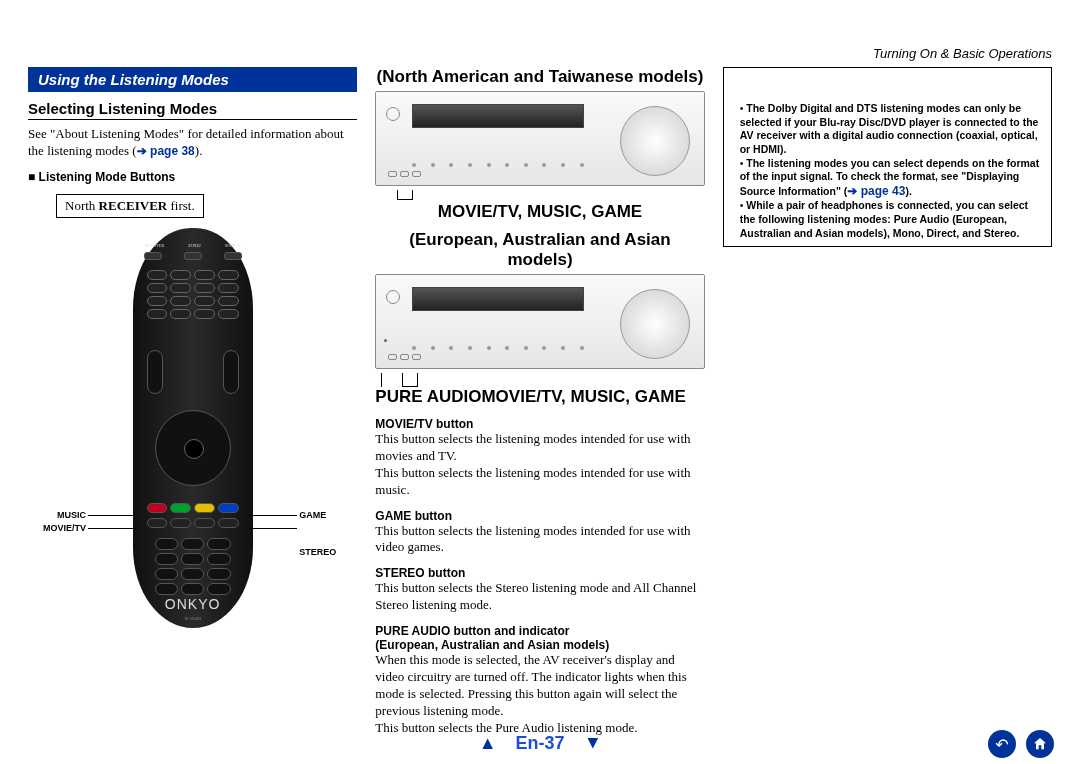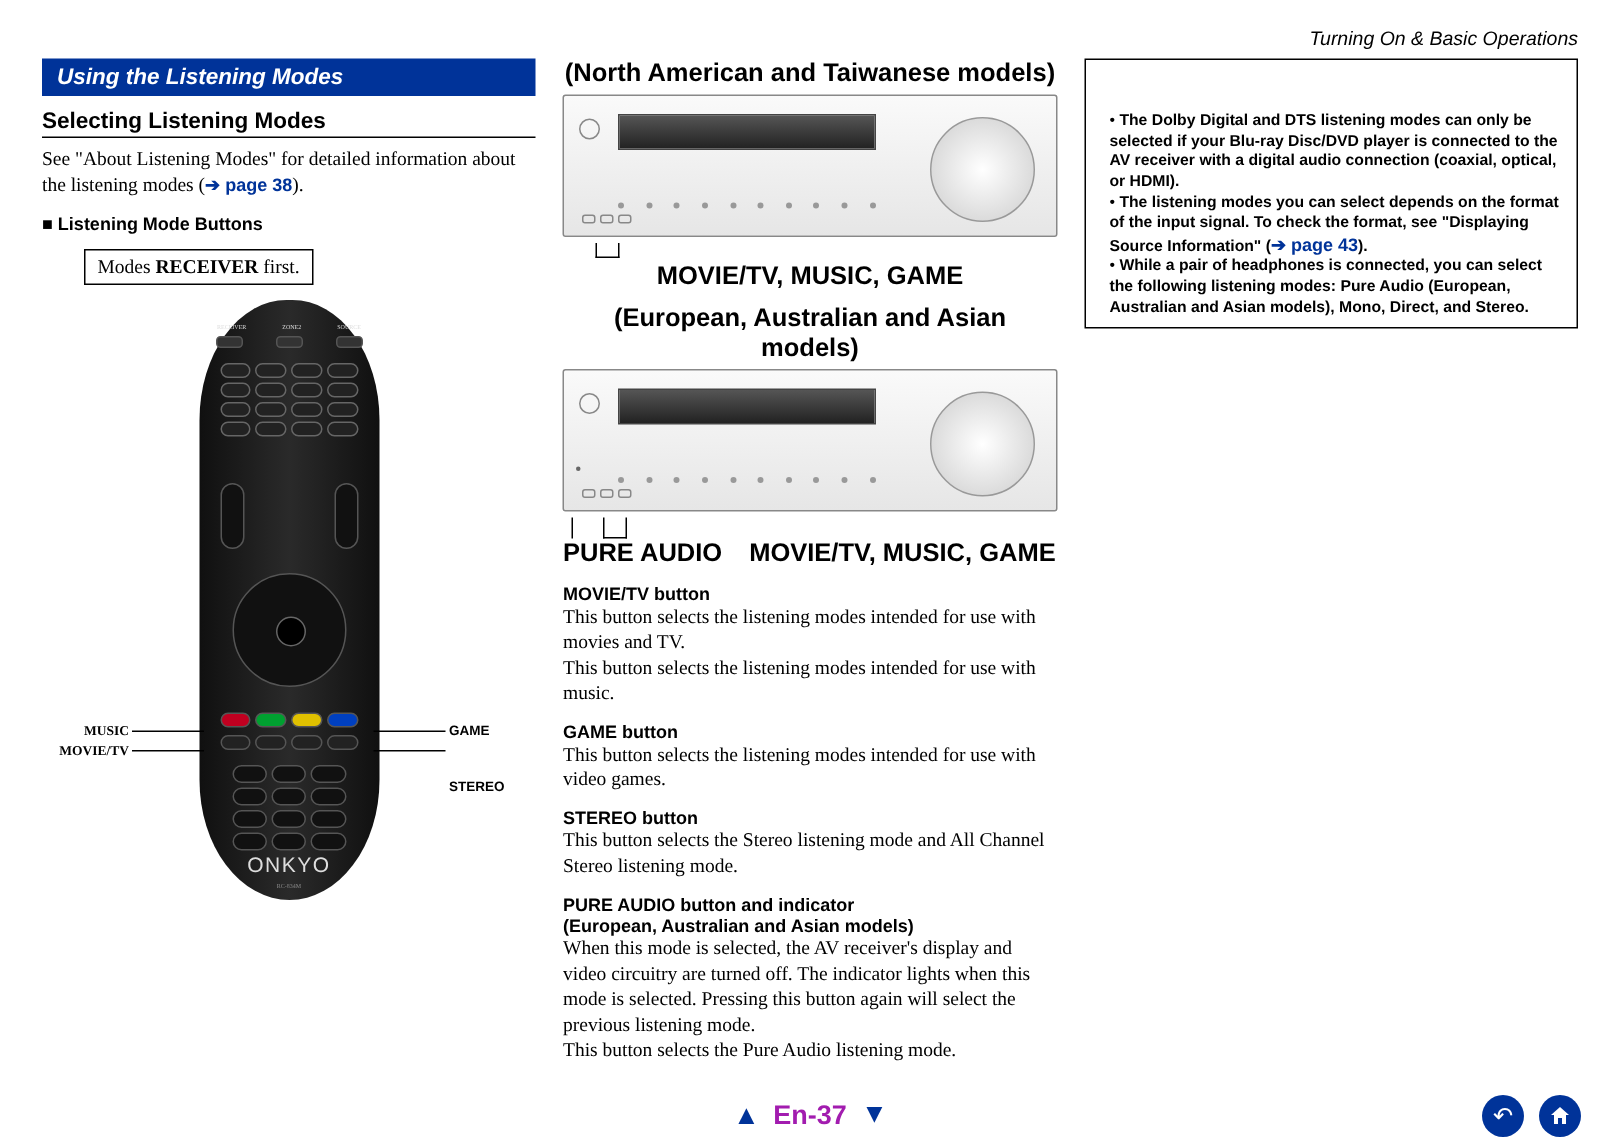--- a/index.html
+++ b/index.html
@@ -18,20 +18,21 @@
     display: flex;
     flex-direction: column;
     height: 100%;
   }
   .chapter-title {
     text-align: right;
     font-style: italic;
     font-family: Arial, sans-serif;
     font-size: 13px;
     margin-bottom: 6px;
+    margin-top: 28px;
   }
   .columns {
     display: flex;
     gap: 18px;
   }
   .col { flex: 1 1 0; }
   .section-bar {
     background: #003399;
     color: #fff;
     font-family: Arial, sans-serif;
@@ -81,21 +82,21 @@
   .remote .bigpad { position:absolute; top:182px; left:22px; width:76px; height:76px; background:#111; border-radius:50%; border:1px solid #555;}
   .remote .bigpad .enter{position:absolute; top:28px; left:28px; width:20px;height:20px; background:#000; border-radius:50%; border:1px solid #666;}
   .remote .rocker{position:absolute; top:122px; width:16px; height:44px; background:#111; border:1px solid #555; border-radius:8px;}
   .remote .numpad{position:absolute; top:310px; left:22px; right:22px; display:grid; grid-template-columns:repeat(3,1fr); gap:3px;}
   .remote .numbtn{height:12px; background:#111; border:1px solid #555; border-radius:6px;}
   .remote .logo{position:absolute; bottom:16px; left:0; right:0; text-align:center; font-family:Arial; font-size:14px; letter-spacing:1px;}
   .remote .rcmodel{position:absolute; bottom:7px; left:0; right:0; text-align:center; font-size:4px; color:#888;}
   .remote .row4{position:absolute; top:275px; left:14px; right:14px; display:grid; grid-template-columns:repeat(4,1fr); gap:3px;}
   .remote .row4 .cbtn{height:10px;border-radius:5px;border:1px solid #555;}
   .remote-labels { position:absolute; top:0; left:0; right:0; height:100%; font-family:Arial,sans-serif; font-weight:bold; font-size:9px; pointer-events:none;}
-  .rlabel-left { position:absolute; left:0; text-align:right;font-family:Liberation Serif, serif; }
+  .rlabel-left { position:absolute; left:0; text-align:right; }
   .rlabel-right{ position:absolute; right:0; text-align:left; }
   .rline{position:absolute; height:1px; background:#000;}
   .front-panel {
     width: 100%;
     height: 95px;
     border: 1px solid #888;
     background: linear-gradient(#fafafa,#e6e6e6);
     position: relative;
     margin: 4px 0 4px 0;
     border-radius:2px;
@@ -123,21 +124,21 @@
   .footer {
     position: absolute;
     bottom: 10px;
     left: 0; right: 0;
     text-align: center;
     font-family: Arial, sans-serif;
     font-weight: bold;
     font-size: 18px;
   }
   .footer .tri{display:inline-block; font-size:18px; color:#003399; vertical-align:middle;}
-  .footer .pg{vertical-align:middle; margin:0 4px; color:#a21caf;}
+  .footer .pg{vertical-align:middle; margin:0 14px; color:#1d4ed8;}
   .footer-icons{
     position:absolute; right:26px; bottom:6px; display:flex; gap:10px;
   }
   .ficon{width:28px;height:28px;border-radius:50%;background:#003399;display:flex;align-items:center;justify-content:center;color:#fff;font-size:16px;}
   .ficon.home svg{fill:#fff;}
 </style>
 </head>
 <body>
 
 <div class="page">
@@ -149,21 +150,21 @@
       <div class="section-bar">Using the Listening Modes</div>
       <div class="subhead">Selecting Listening Modes</div>
       <div class="hr"></div>
       <p class="bodytext">
         <span>See "About Listening Modes" for detailed information about the listening modes (</span><span class="link"><span>➔</span> <span>page 38</span></span><span>).</span>
       </p>
 
       <div class="sq-label">■ Listening Mode Buttons</div>
 
       <div class="callout-box">
-        <span>Modes </span><b>RECEIVER</b><span> first.</span>
+        <span>North </span><b>RECEIVER</b><span> first.</span>
       </div>
 
       <div class="remote-wrap" style="height:410px;">
         <div class="remote">
           <div class="tinylabel">
               <span>RECEIVER</span>
               <span>ZONE2</span>
               <span>SOURCE</span>
             </div>
           <div class="topbtns">
@@ -286,21 +287,21 @@
         <div class="btns3">
             <div class="tb"></div>
             <div class="tb"></div>
             <div class="tb"></div>
           </div>
       </div>
       <div style="display:flex; gap:20px; margin-left:6px;">
         <div style="border-left:1px solid #000;height:14px;"></div>
         <div style="border-left:1px solid #000;height:14px;width:16px;border-bottom:1px solid #000;border-right:1px solid #000;margin-top:0;"></div>
       </div>
-      <div style="display:flex; gap:18px;">
+      <div style="display:flex; ">
         <span class="panel-caption">PURE AUDIO</span>
         <span class="panel-caption">MOVIE/TV, MUSIC, GAME</span>
       </div>
 
       <div class="btnhead">MOVIE/TV button</div>
       <p class="bodytext">This button selects the listening modes intended for use with movies and TV.</p>
 
       <p class="bodytext">This button selects the listening modes intended for use with music.</p>
 
       <div class="btnhead">GAME button</div>

